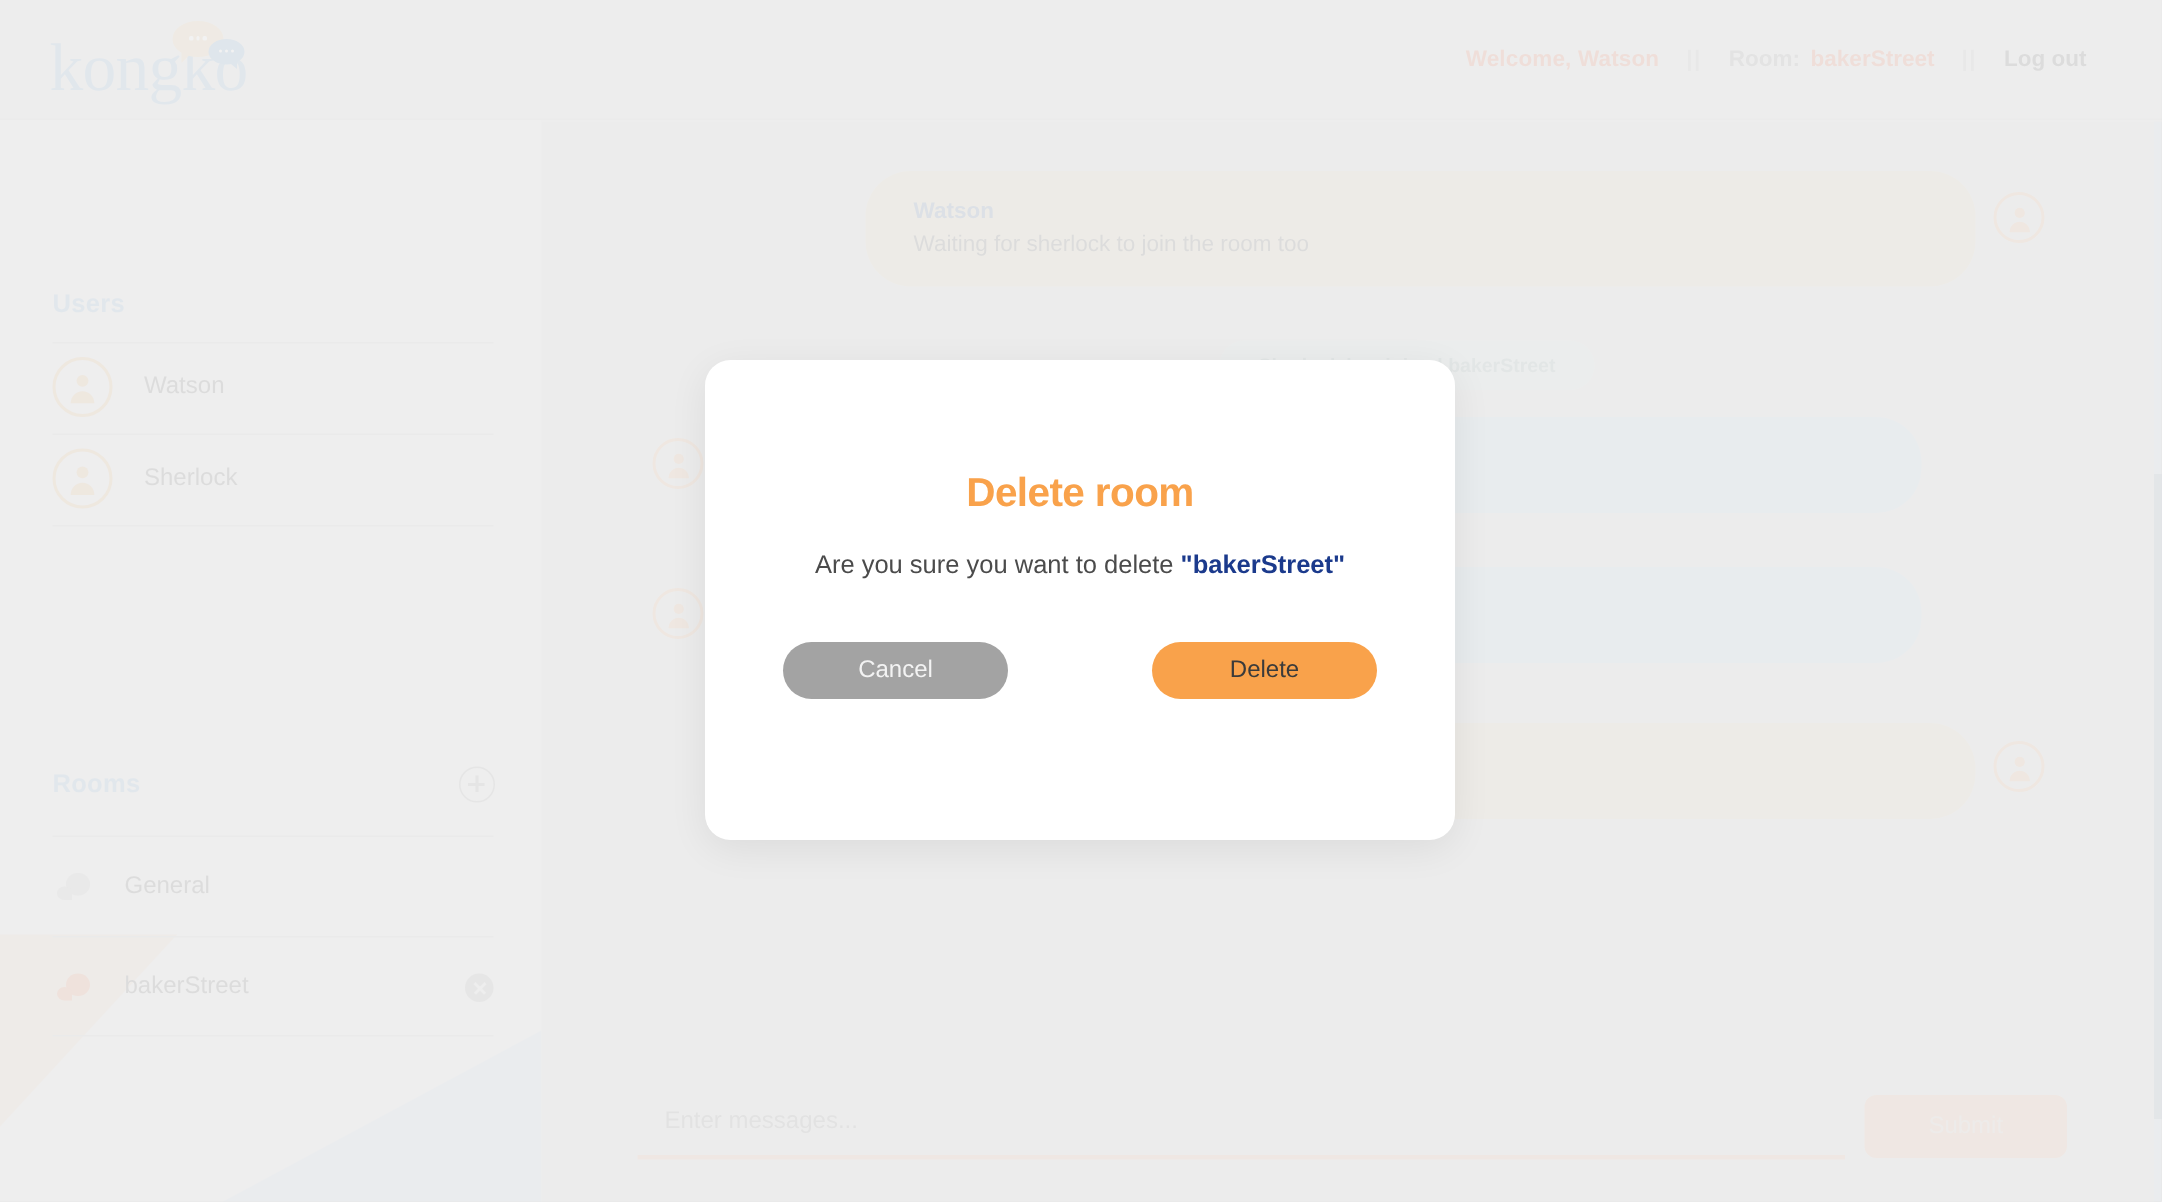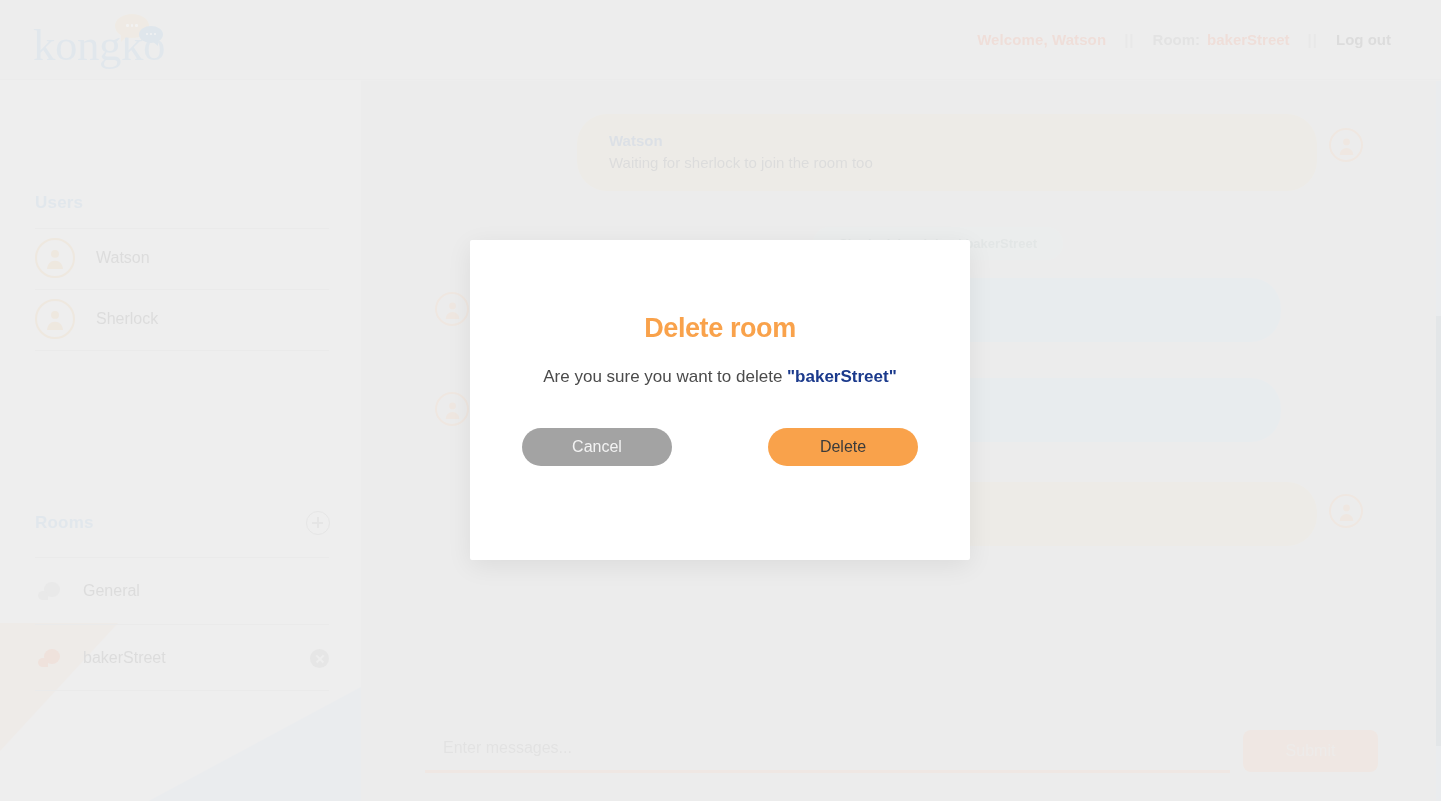--- a/index.html
+++ b/index.html
@@ -387,21 +387,21 @@
     height: 801px;
     background: rgba(238,238,238,0.78);
     z-index: 50;
   }
   #modal {
     position: absolute;
     left: 470px; top: 240px;
     width: 500px;
     height: 320px;
     background: #ffffff;
-    border-radius: 2px;
+    border-radius: 17px;
     box-shadow: 0 6px 26px rgba(0,0,0,0.07);
     z-index: 51;
   }
   #modal-title {
     position: absolute;
     left: 0; top: 73px;
     width: 500px;
     text-align: center;
     font-size: 27px;
     font-weight: bold;

